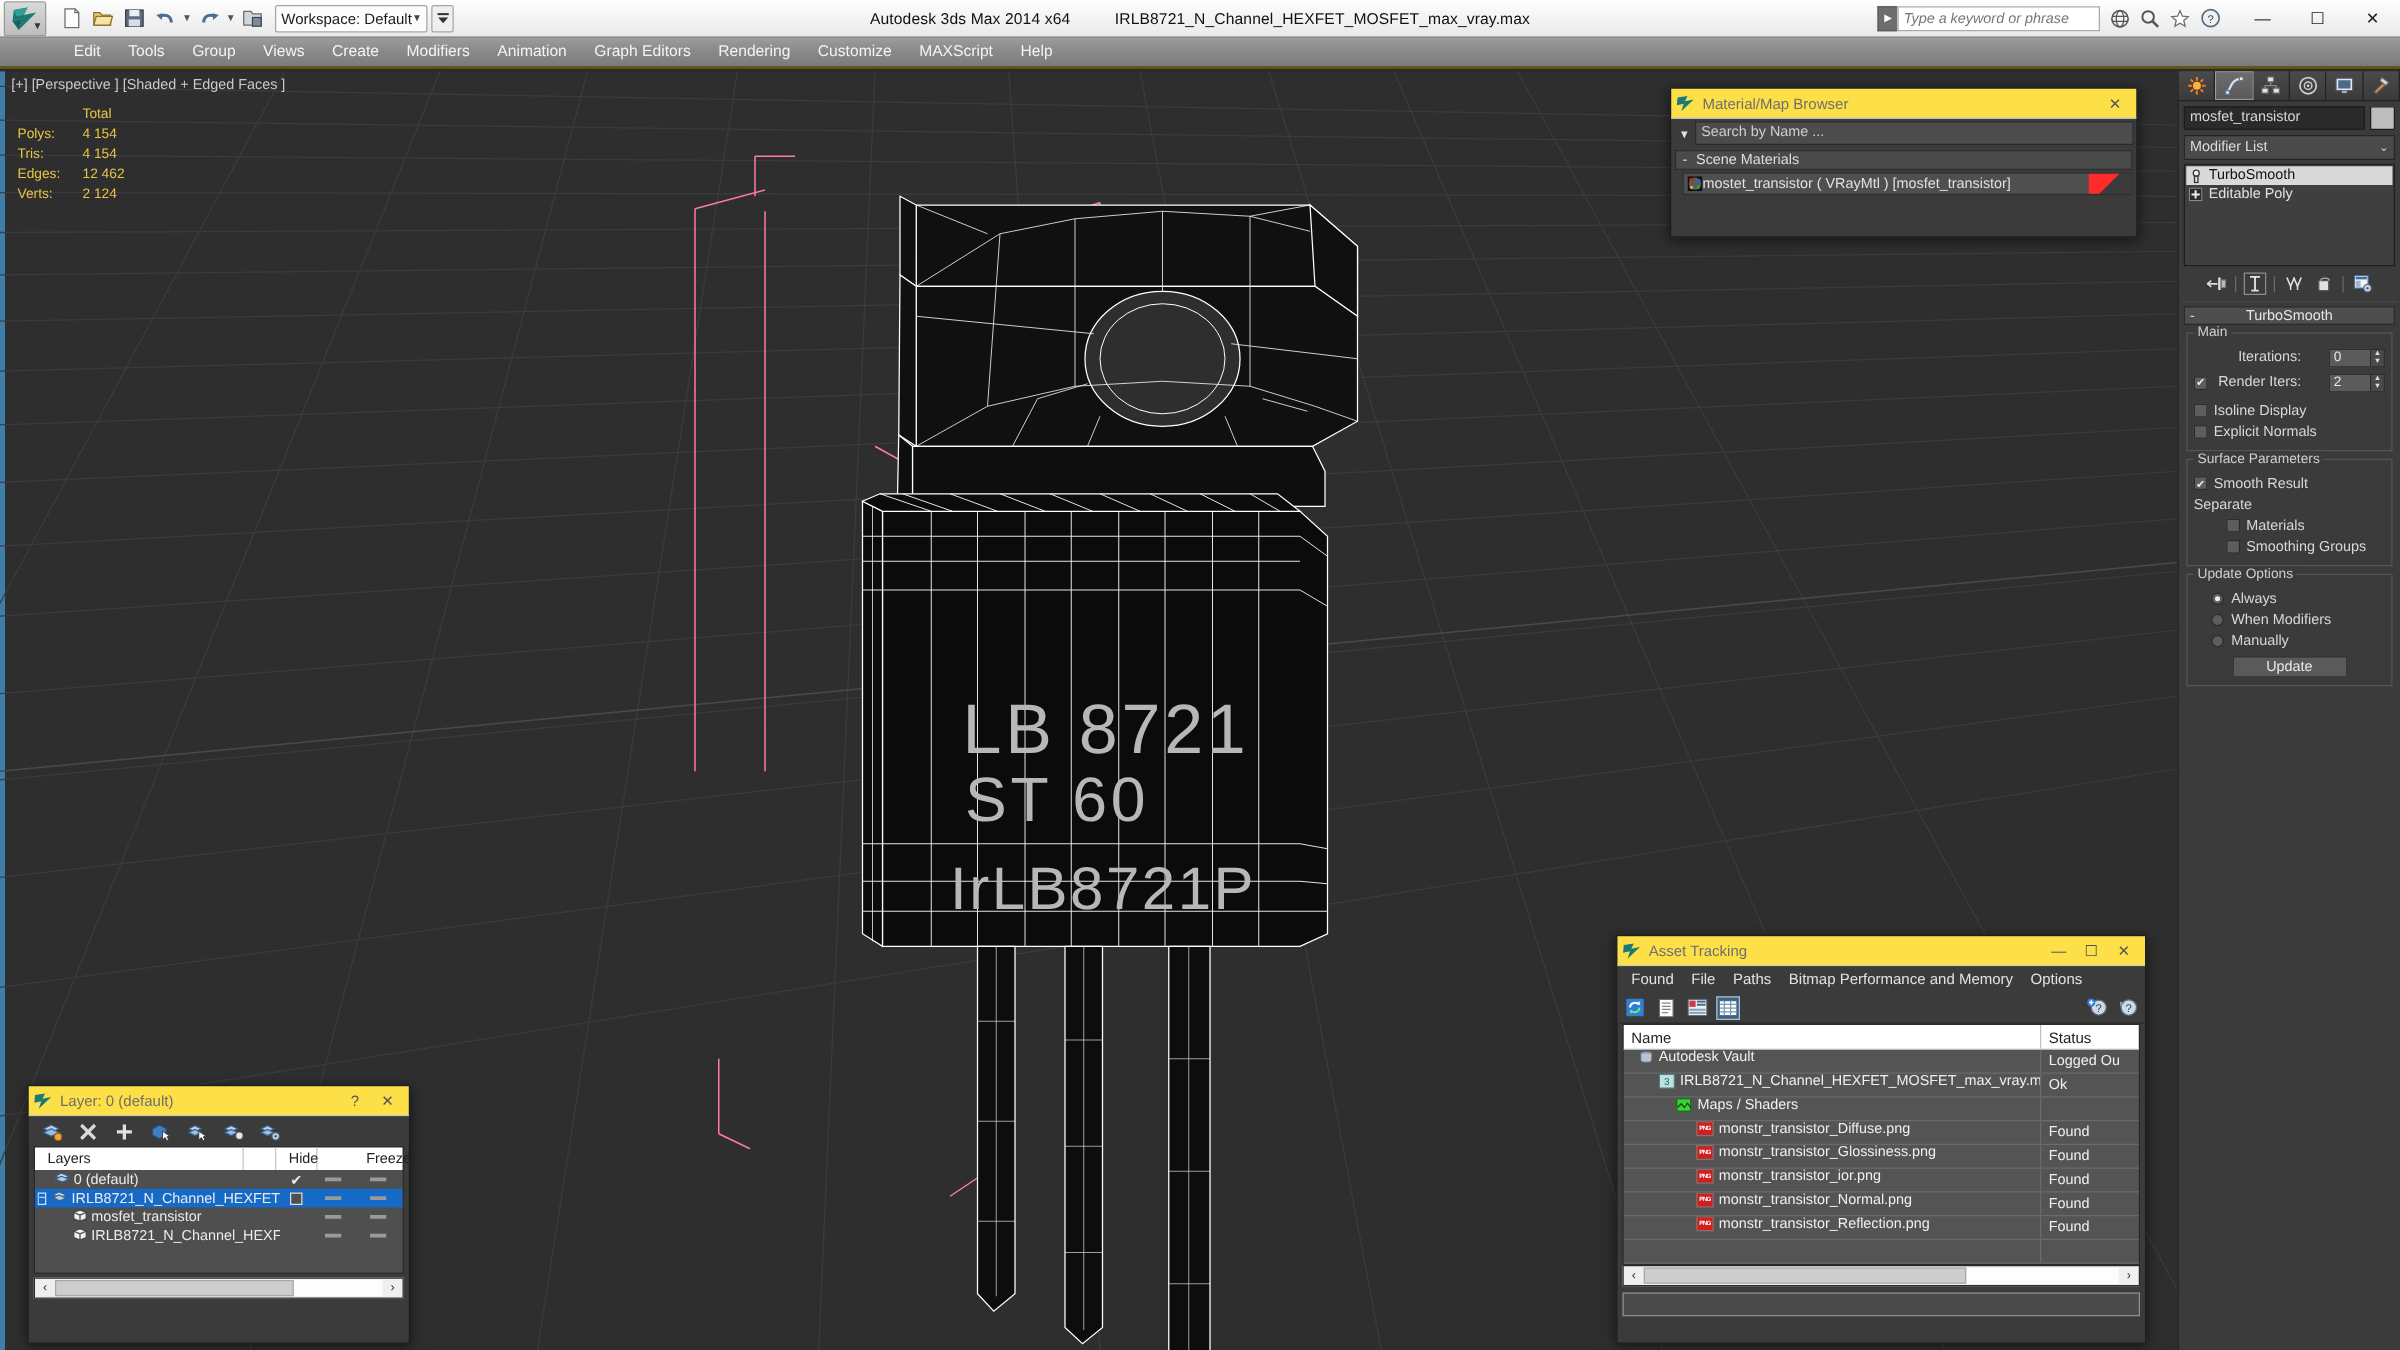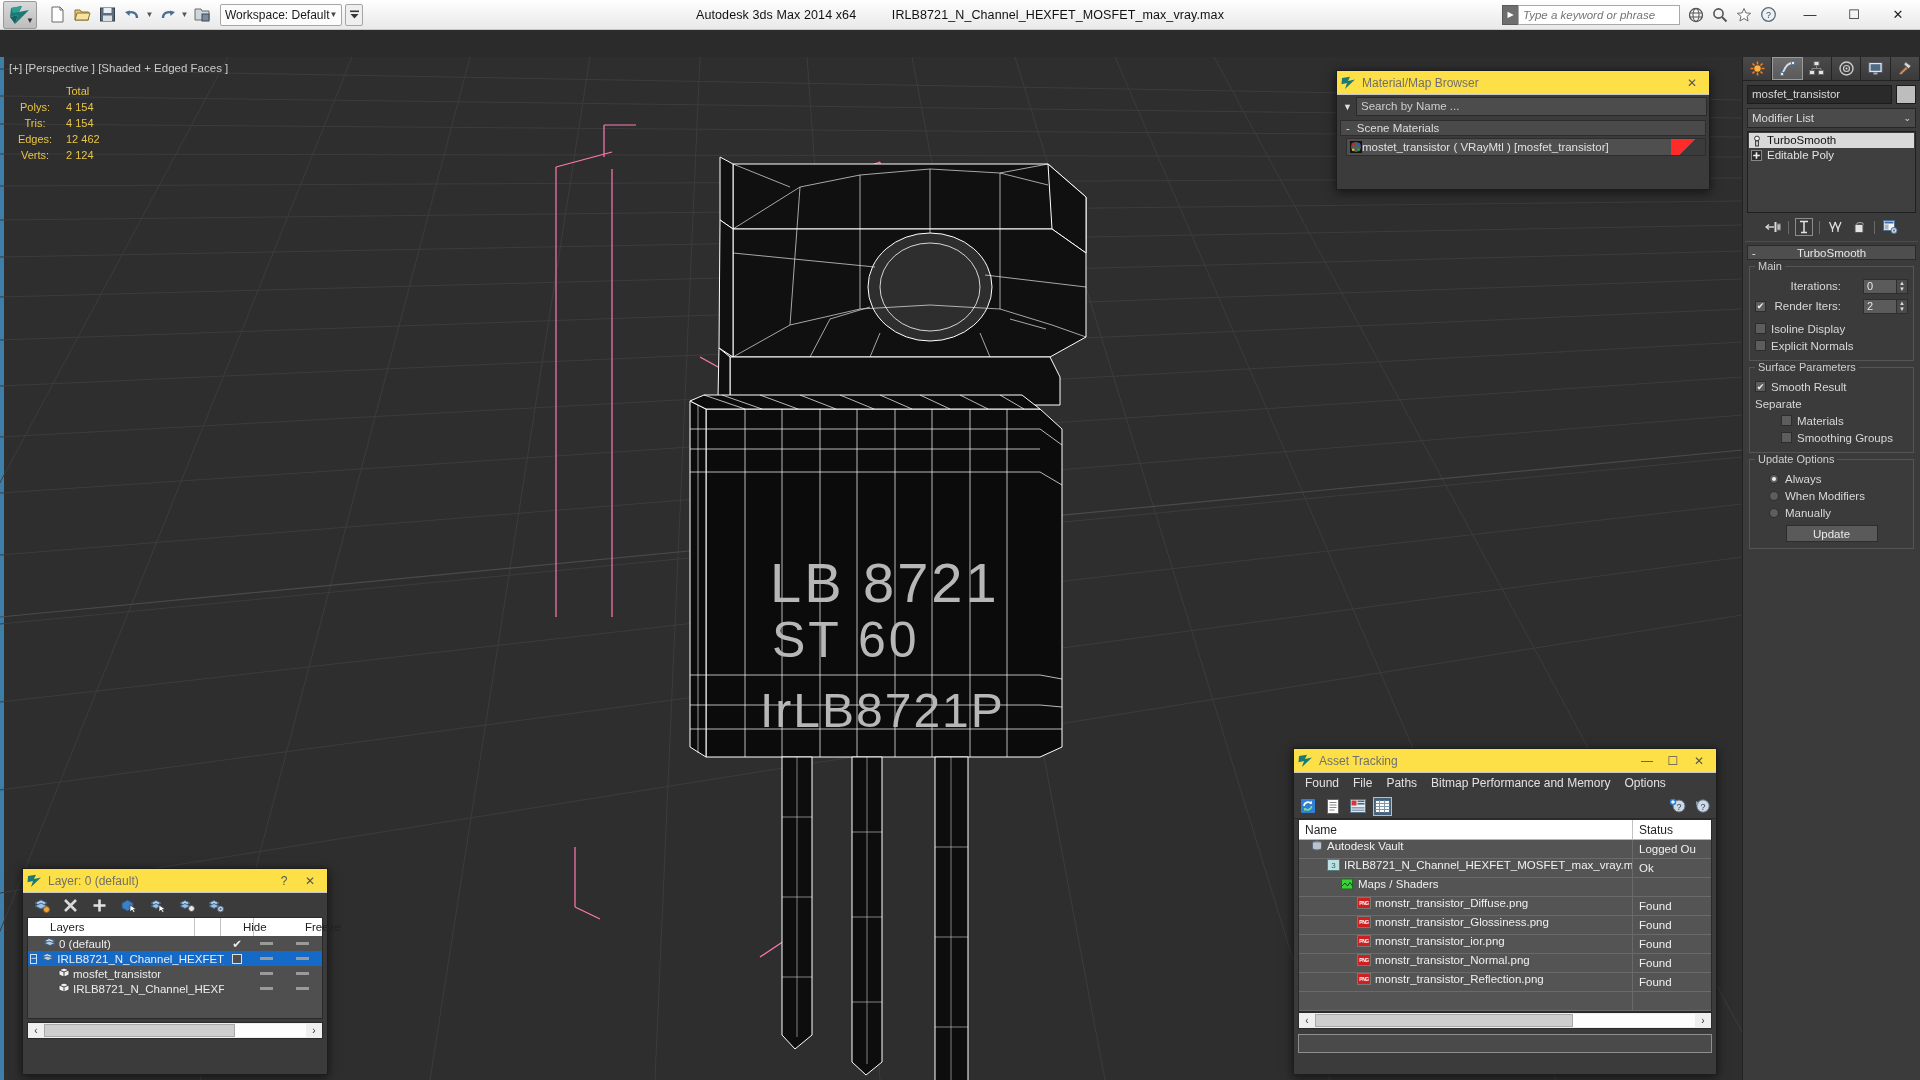--- a/index.html
+++ b/index.html
@@ -91,21 +91,21 @@
   .vp-label{
     position:absolute;left:9px;top:5px;font-size:11.5px;color:#c9c9c9;
     font-family:"Liberation Sans",sans-serif;white-space:nowrap;
   }
   .vp-stats{
     position:absolute;left:14px;top:26px;font-size:11px;color:#e8c547;
     line-height:16px;
   }
   .vp-stats table{border-collapse:collapse;}
   .vp-stats td{padding:0 0 0 0;font-size:11px;color:#e8c547;}
-  .vp-stats td.lbl{text-align:center;padding-right:10px;width:52px;}
+  .vp-stats td.lbl{text-align:left;padding-right:10px;width:52px;}
   .vp-stats td.val{text-align:left;width:60px;}
 
   
   .cmdpanel{
     position:absolute;right:0;top:57px;width:178px;height:1023px;
     background:#3b3b3b;border-left:1px solid #222;
   }
   .cp-tabs{
     display:flex;height:24px;background:#2f2f2f;border-bottom:1px solid #222;
   }
@@ -262,21 +262,21 @@
   .hscroll .track{flex:1;height:13px;background:#fdfdfd;position:relative;}
   .hscroll .thumb{position:absolute;left:0;top:0;height:13px;background:#cdcdcd;border:1px solid #a8a8a8;}
   .at-status{margin:5px 4px 0 4px;height:19px;background:#4a4a4a;border:1px solid #8f8f8f;}
 
   
   #layerdlg{left:22px;top:868px;width:306px;height:207px;}
   .ly-tools{display:flex;align-items:center;height:24px;padding-left:10px;gap:12px;background:#3b3b3b;}
   .ly-tools .ti{width:17px;height:17px;display:flex;align-items:center;justify-content:center;}
   .ly-table{margin:0 4px;border:1px solid #2a2a2a;}
   .ly-hdr{display:flex;height:18px;background:#fff;}
-  .ly-hdr .c{font-size:11.5px;color:#222;line-height:18px;padding-left:22px;border-right:1px solid #c4c4c4;}
+  .ly-hdr .c{font-size:11.5px;color:#222;line-height:18px;padding-left:10px;border-right:1px solid #c4c4c4;}
   .ly-hdr .cn{flex:1;}
   .ly-hdr .cb2{width:26px;}
   .ly-hdr .ch{width:33px;}
   .ly-hdr .cf{width:39px;border-right:none;margin-left:29px;}
   .ly-rows{background:#4f4f4f;}
   .ly-row{display:flex;height:15px;align-items:center;font-size:11.5px;color:#ececec;}
   .ly-row.sel{background:#1569c7;}
   .ly-row .n{flex:1;display:flex;align-items:center;gap:3px;overflow:hidden;white-space:nowrap;}
   .ly-row .cb2{width:26px;display:flex;align-items:center;justify-content:center;}
   .ly-row .ch,.ly-row .cf{width:33px;display:flex;align-items:center;justify-content:center;}
@@ -390,20 +390,34 @@
         </svg>
       </div>
       <div class="wbtns">
         <div class="wbtn">—</div>
         <div class="wbtn">☐</div>
         <div class="wbtn close">✕</div>
       </div>
     </div>
   </div>
 
+  <div class="menubar">
+    <div class="mi">Edit</div>
+    <div class="mi">Tools</div>
+    <div class="mi">Group</div>
+    <div class="mi">Views</div>
+    <div class="mi">Create</div>
+    <div class="mi">Modifiers</div>
+    <div class="mi">Animation</div>
+    <div class="mi">Graph Editors</div>
+    <div class="mi">Rendering</div>
+    <div class="mi">Customize</div>
+    <div class="mi">MAXScript</div>
+    <div class="mi">Help</div>
+  </div>
 
   <div class="viewport">
     <div class="vp-edge-l"></div>
 
     <svg class="model-svg" viewBox="0 0 1742 1023">
 
       <g stroke="#3c3c3c" stroke-width="1" fill="none">
         <path d="M0 836 L1742 558"></path>
         <path d="M0 733 L1742 500"></path>
         <path d="M0 645 L1742 447"></path>

